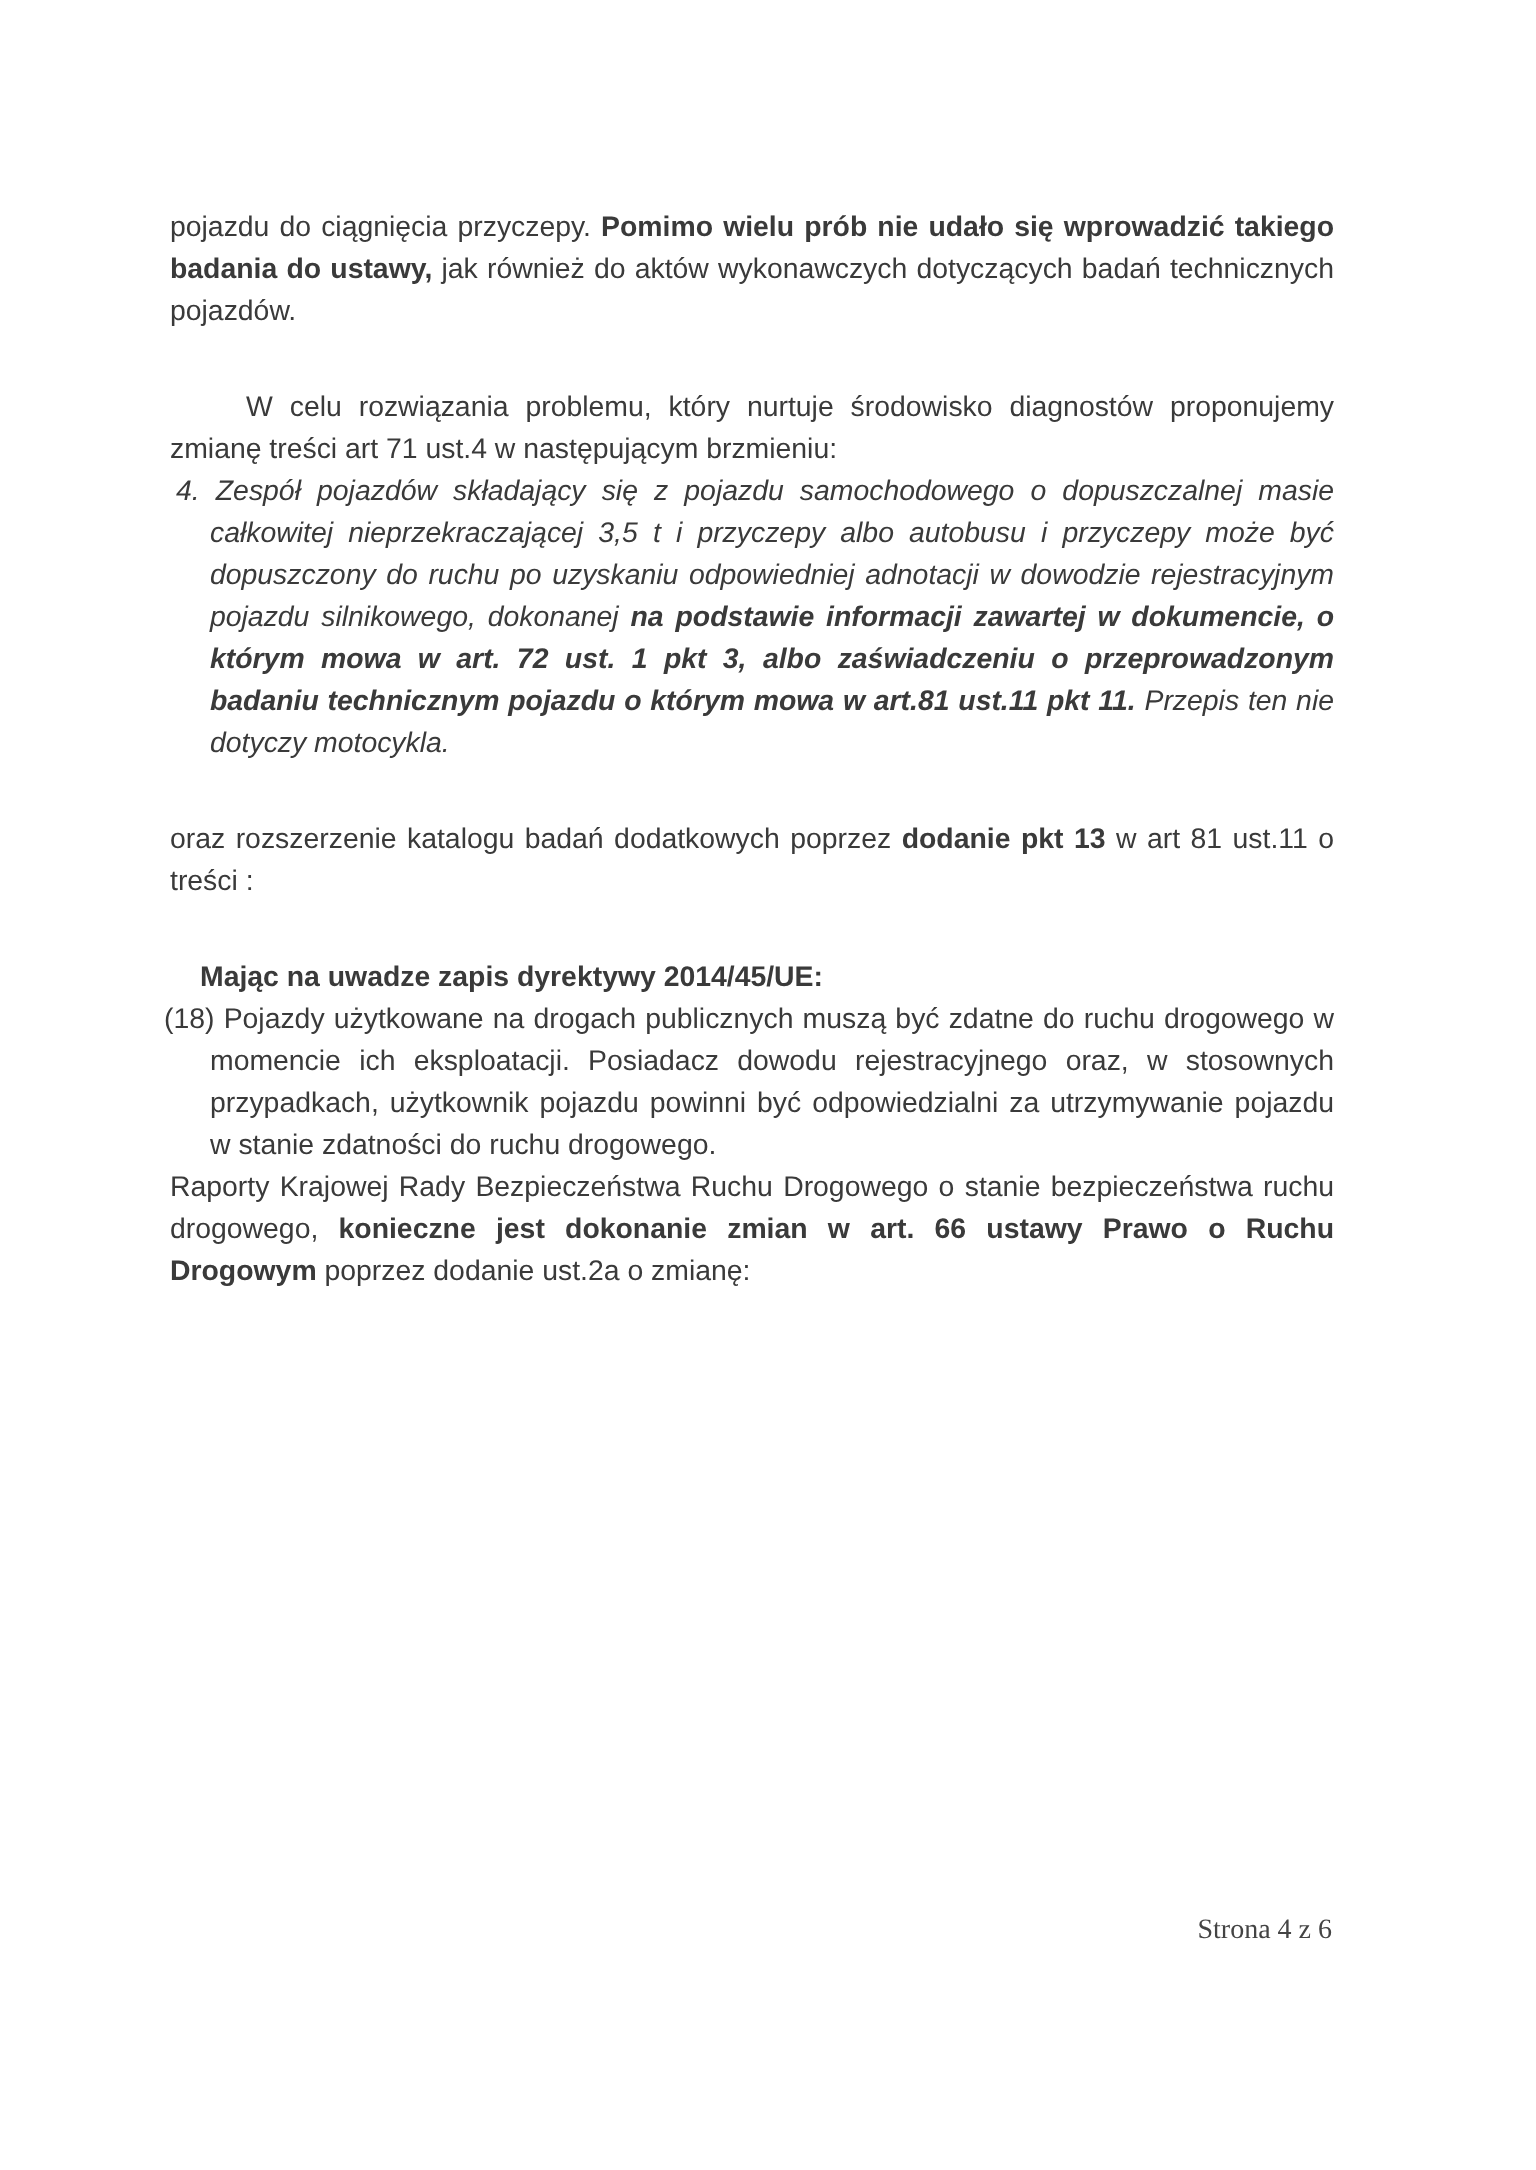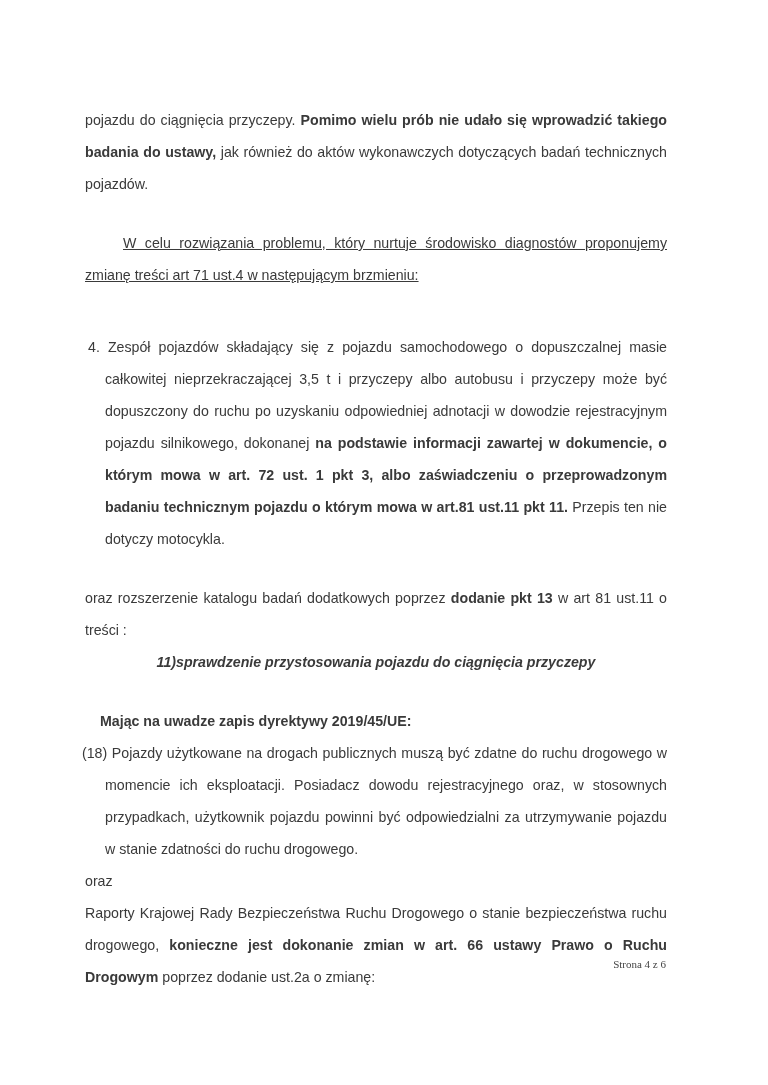--- a/index.html
+++ b/index.html
@@ -1,50 +1,48 @@
 <!DOCTYPE html>
 <html><head>
   <meta charset="utf-8">
   <style>
     html, body { margin: 0; padding: 0; }
     body {
       width: 768px; height: 1085px; background: #ffffff; position: relative; overflow: hidden;
       font-family: "Liberation Sans", sans-serif; color: #3a3a3a;
     }
-    .page { position: absolute; left: 85px; top: 104px; width: 582px; font-size: 14.2px; line-height: 32px; }
+    .page { position: absolute; left: 85px; top: 104px; width: 582px; font-size: 14.2px; line-height: 21px; }
     p { margin: 0; text-align: justify; }
     .b { font-weight: bold; }
     .i { font-style: italic; }
-    .indent { text-indent: 38px; text-decoration: underline; }
+    .indent { text-indent: 38px; }
     .gap { height: 27px; }
-    .list-item { padding-left: 20px; text-indent: -17px; text-align: justify; margin-top: 40px; }
+    .list-item { padding-left: 20px; text-indent: -17px; font-style: italic; text-align: justify; }
     .center { text-align: center; font-weight: bold; font-style: italic; }
     .list18 { padding-left: 20px; text-indent: -23px; text-align: justify; }
     .heading { padding-left: 15px; font-weight: bold; }
-    .footer { position: absolute; right: 102px; top: 958px; font-family: "Liberation Serif", serif; font-size: 11px; color: #444; }
+    .footer { position: absolute; right: 102px; top: 958px; font-family: "Liberation Serif", serif; font-size: 14px; color: #444; }
   </style>
 </head>
 <body>
 
 <div class="page">
   <p><span>pojazdu do ciągnięcia przyczepy. </span><span class="b">Pomimo wielu prób nie udało się wprowadzić takiego badania do ustawy,</span><span> jak również do aktów wykonawczych dotyczących badań technicznych pojazdów.</span></p>
 
   <div class="gap"></div>
   <p class="indent">W celu rozwiązania problemu, który nurtuje środowisko diagnostów proponujemy zmianę treści art 71 ust.4 w następującym brzmieniu:</p>
 
   <p class="list-item"><span>4. Zespół pojazdów składający się z pojazdu samochodowego o dopuszczalnej masie całkowitej nieprzekraczającej 3,5 t i przyczepy albo autobusu i przyczepy może być dopuszczony do ruchu po uzyskaniu odpowiedniej adnotacji w dowodzie rejestracyjnym pojazdu silnikowego, dokonanej </span><span class="b">na podstawie informacji zawartej w dokumencie, o którym mowa w art. 72 ust. 1 pkt 3, albo zaświadczeniu o przeprowadzonym badaniu technicznym pojazdu o którym mowa w art.81 ust.11 pkt 11.</span><span> Przepis ten nie dotyczy motocykla.</span></p>
 
   <div class="gap"></div>
   <p><span>oraz rozszerzenie katalogu badań dodatkowych poprzez </span><span class="b">dodanie pkt 13</span><span> w art 81 ust.11 o treści :</span></p>
-  <p class="center">11)sprawdzenie przystosowania pojazdu do ciągnięcia przyczepy</p>
 
   <div class="gap"></div>
-  <p class="heading">Mając na uwadze zapis dyrektywy 2019/45/UE:</p>
+  <p class="heading">Mając na uwadze zapis dyrektywy 2014/45/UE:</p>
   <p class="list18">(18) Pojazdy użytkowane na drogach publicznych muszą być zdatne do ruchu drogowego w momencie ich eksploatacji. Posiadacz dowodu rejestracyjnego oraz, w stosownych przypadkach, użytkownik pojazdu powinni być odpowiedzialni za utrzymywanie pojazdu w stanie zdatności do ruchu drogowego.</p>
-  <p>oraz</p>
   <p><span>Raporty Krajowej Rady Bezpieczeństwa Ruchu Drogowego o stanie bezpieczeństwa ruchu drogowego, </span><span class="b">konieczne jest dokonanie zmian w art. 66 ustawy Prawo o Ruchu Drogowym</span><span> poprzez dodanie ust.2a o zmianę:</span></p>
 
   <div class="gap"></div>
 
   <div class="gap"></div>
 </div>
 
 <div class="footer">Strona 4 z 6</div>
 
 </body></html>

